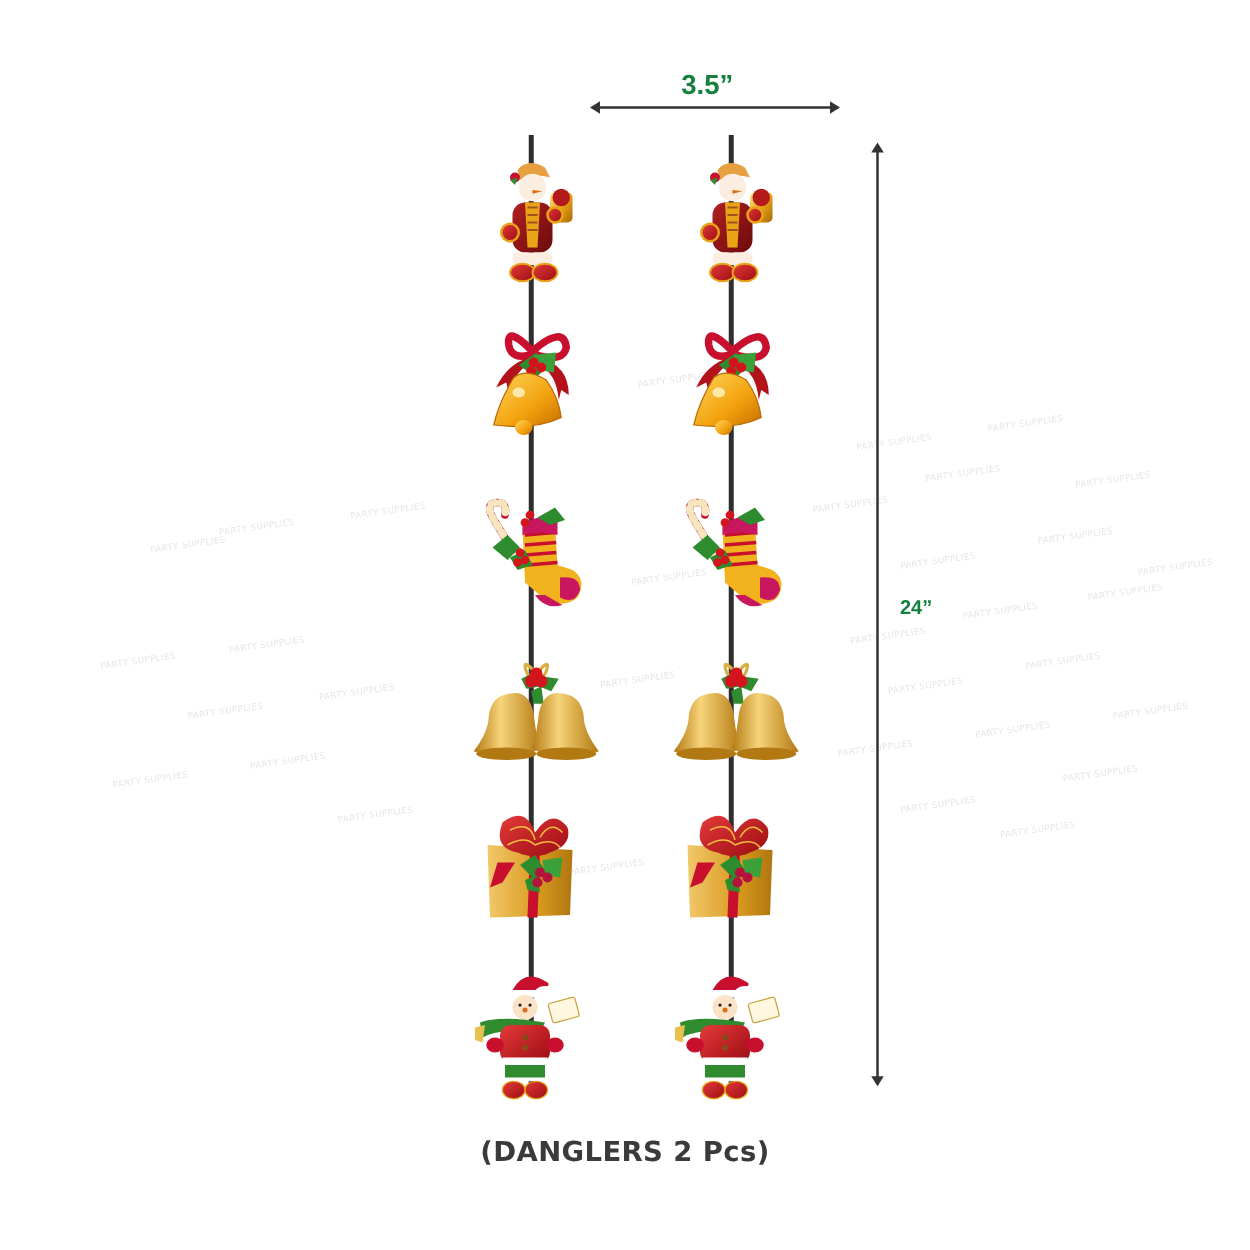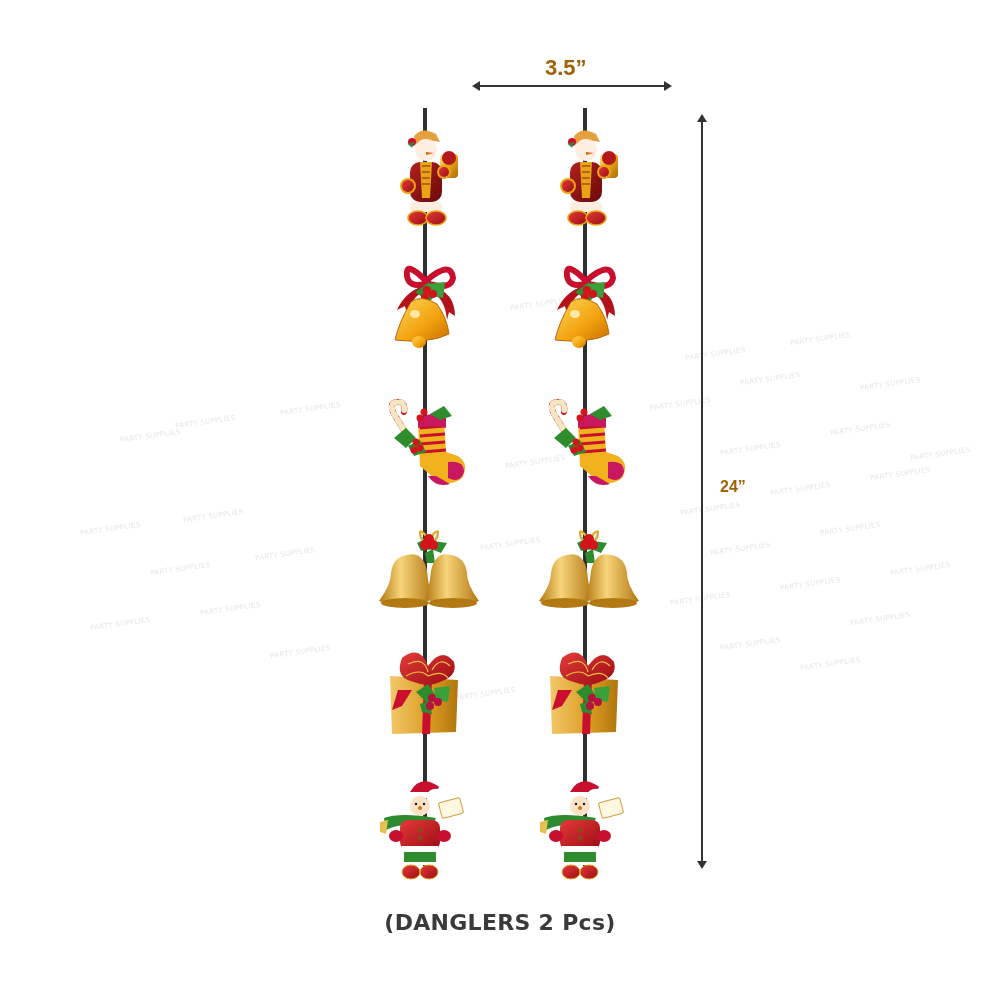--- a/index.html
+++ b/index.html
@@ -6,21 +6,21 @@
   body { width:1000px; height:1000px; position:relative; overflow:hidden; font-family:"Liberation Sans", sans-serif; }
   .watermark { position:absolute; font-size:7px; color:#e6e6e6; letter-spacing:0.3px; transform:rotate(-8deg); white-space:nowrap; font-family:"DejaVu Sans", sans-serif; }
   .string { position:absolute; width:4px; background:#2f2f2f; }
   .ornament { position:absolute; }
   .dim-h { position:absolute; left:476px; top:85px; width:192px; height:2px; background:#333; }
   .dim-h .ah-l { position:absolute; left:-4px; top:-4px; width:0; height:0; border-top:5px solid transparent; border-bottom:5px solid transparent; border-right:8px solid #333; }
   .dim-h .ah-r { position:absolute; right:-4px; top:-4px; width:0; height:0; border-top:5px solid transparent; border-bottom:5px solid transparent; border-left:8px solid #333; }
   .dim-v { position:absolute; left:701px; top:120px; width:2px; height:743px; background:#333; }
   .dim-v .ah-t { position:absolute; top:-6px; left:-4px; width:0; height:0; border-left:5px solid transparent; border-right:5px solid transparent; border-bottom:8px solid #333; }
   .dim-v .ah-b { position:absolute; bottom:-6px; left:-4px; width:0; height:0; border-left:5px solid transparent; border-right:5px solid transparent; border-top:8px solid #333; }
-  .dim-label { position:absolute; font-family:"Liberation Sans", sans-serif; font-weight:bold; color:#a16207; }
+  .dim-label { position:absolute; font-family:"Liberation Sans", sans-serif; font-weight:bold; color:#15803d; }
   .label-width { left:545px; top:55px; font-size:22px; }
   .label-height { left:720px; top:478px; font-size:16px; }
   .caption { position:absolute; left:0; width:1000px; top:910px; text-align:center; font-family:"DejaVu Sans", sans-serif; font-weight:bold; font-size:22px; color:#3a3a3a; letter-spacing:0.3px; }
 </style>
 </head>
 <body>
 
 <div class="watermark" style="left:510px;top:300px;">PARTY SUPPLIES</div>
 <div class="watermark" style="left:280px;top:405px;">PARTY SUPPLIES</div>
 <div class="watermark" style="left:175px;top:418px;">PARTY SUPPLIES</div>

